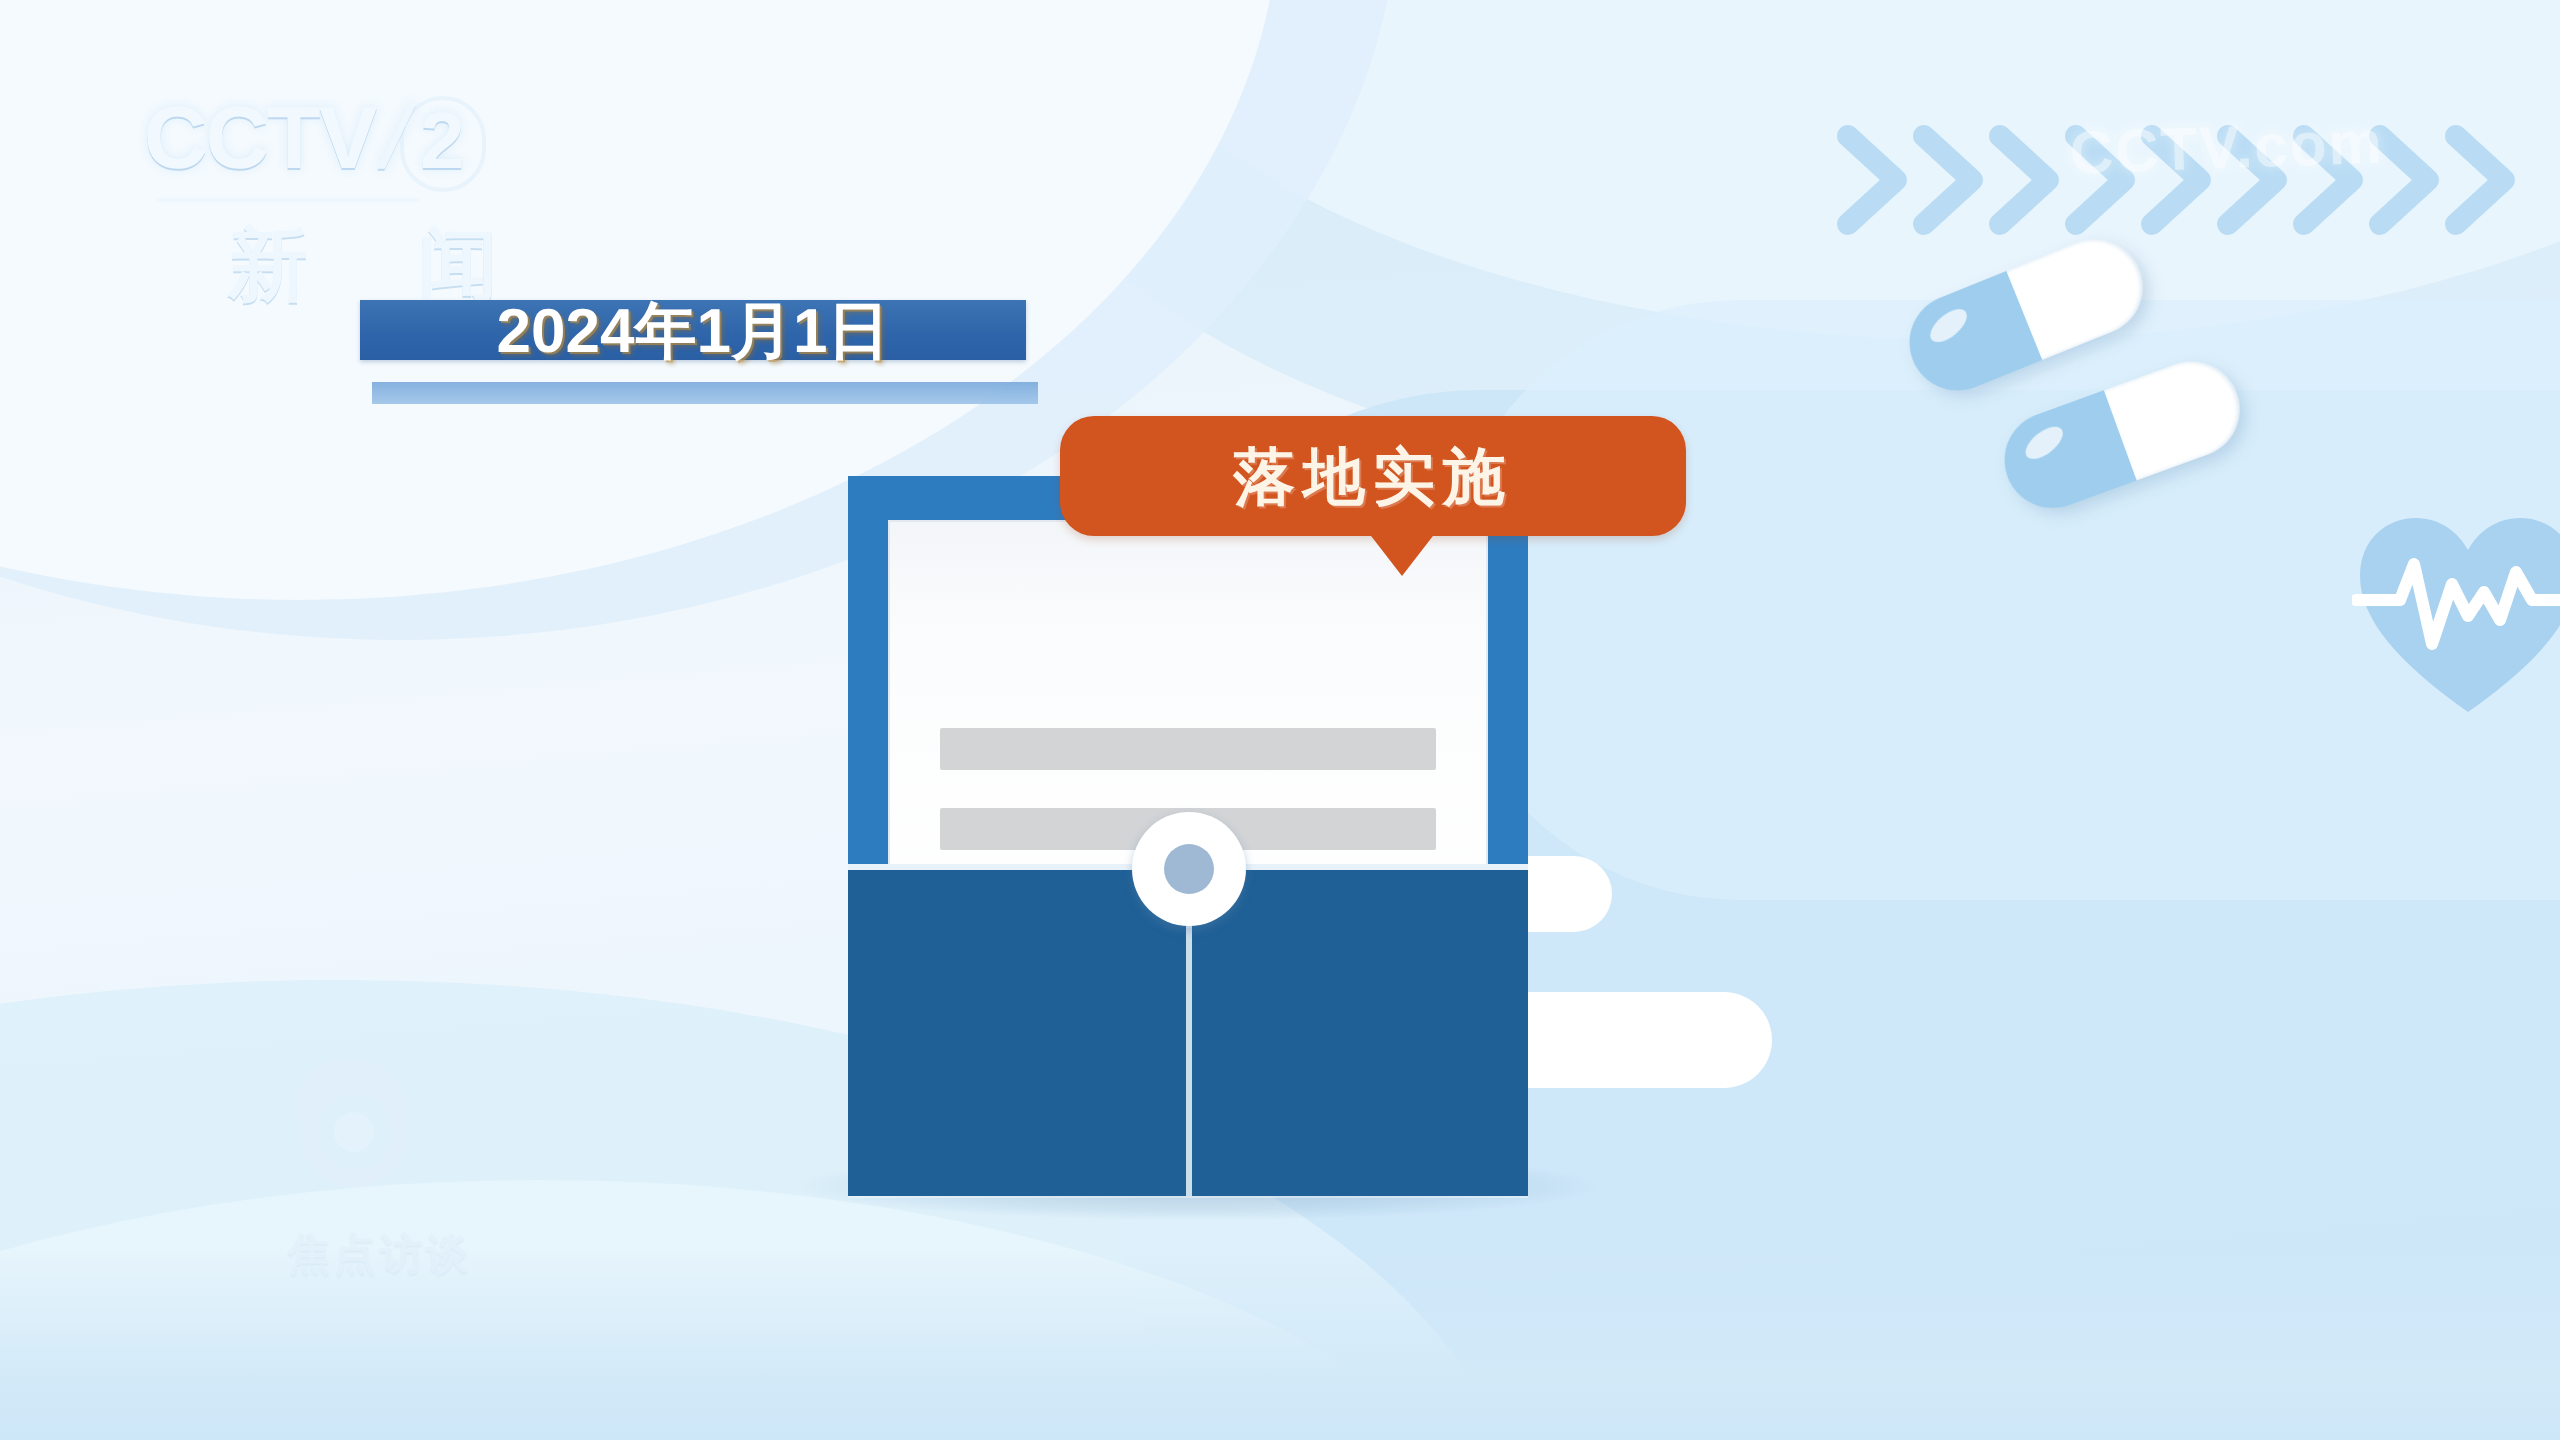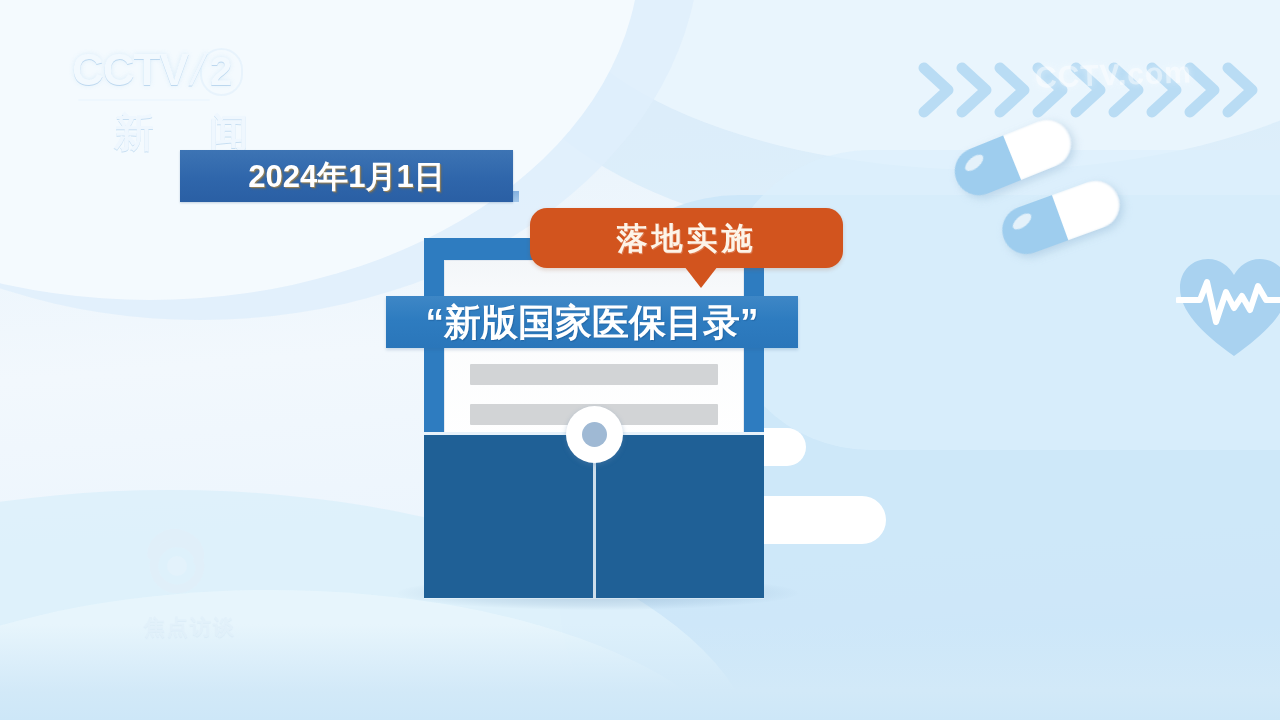--- a/index.html
+++ b/index.html
@@ -111,21 +111,21 @@
   .cctv-cn {
     margin-top:4px; margin-left:36px;
     font-size:40px; font-weight:700; letter-spacing:22px;
     color:#eef7ff;
     text-shadow:0 1px 0 rgba(150,192,228,.7);
     text-align:center;
   }
 
   
   .date-banner {
-    position:absolute; left:180px; top:150px; width:333px; height:52px;
+    position:absolute; left:180px; top:150px; width:333px; height:30px;
     background:linear-gradient(180deg,#3d74b4 0%,#2f66ab 55%,#2a5fa4 100%);
     display:flex; align-items:center; justify-content:center;
     box-shadow:0 1px 2px rgba(40,80,130,.25);
   }
   .date-banner-text {
     font-size:31px; font-weight:700; color:#ffffff;
     letter-spacing:0px; line-height:1;
     text-shadow:1px 1px 0 rgba(200,150,60,.55), 2px 2px 2px rgba(160,110,30,.35);
   }
   .date-banner-shadow {
@@ -367,23 +367,20 @@
     <div class="case-clasp">
       <div class="case-clasp-inner"></div>
     </div>
   </div>
 
   <div class="bubble">
     <span class="bubble-text">落地实施</span>
   </div>
   <div class="bubble-tail"></div>
 
-  <div class="title-bar">
-    <span class="title-bar-text">“新版国家医保目录”</span>
-  </div>
 
   <div class="pill pill-1">
     <div class="cap-left">
         <div class="gloss"></div>
       </div>
     <div class="cap-right"></div>
   </div>
   <div class="pill pill-2">
     <div class="cap-left">
         <div class="gloss"></div>

